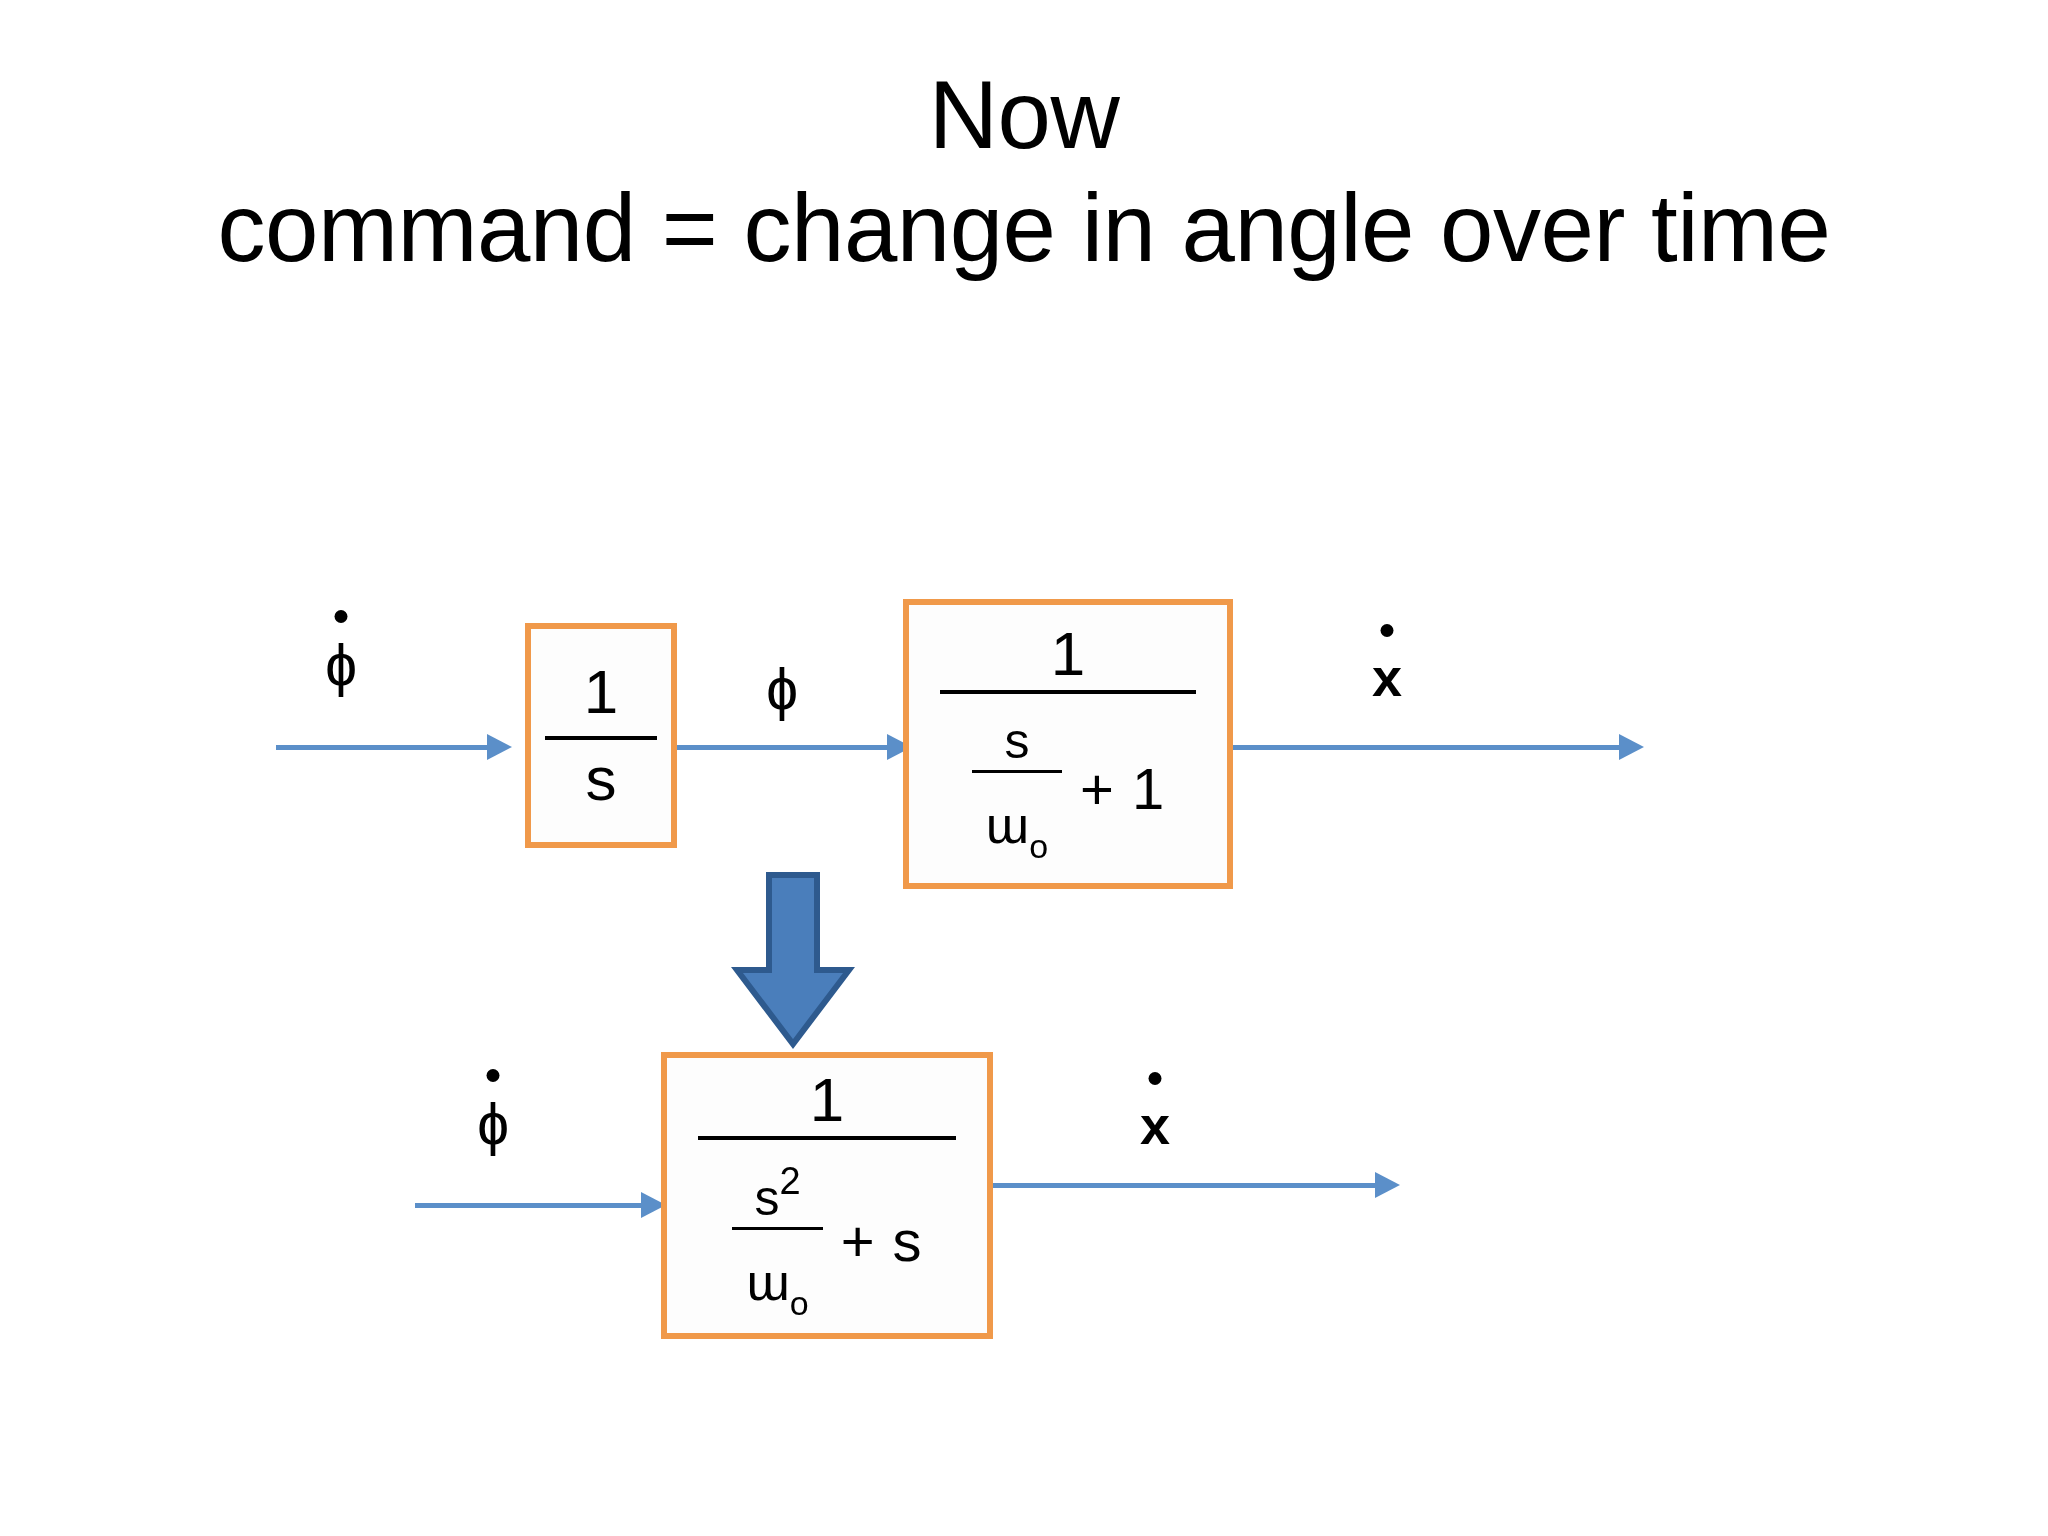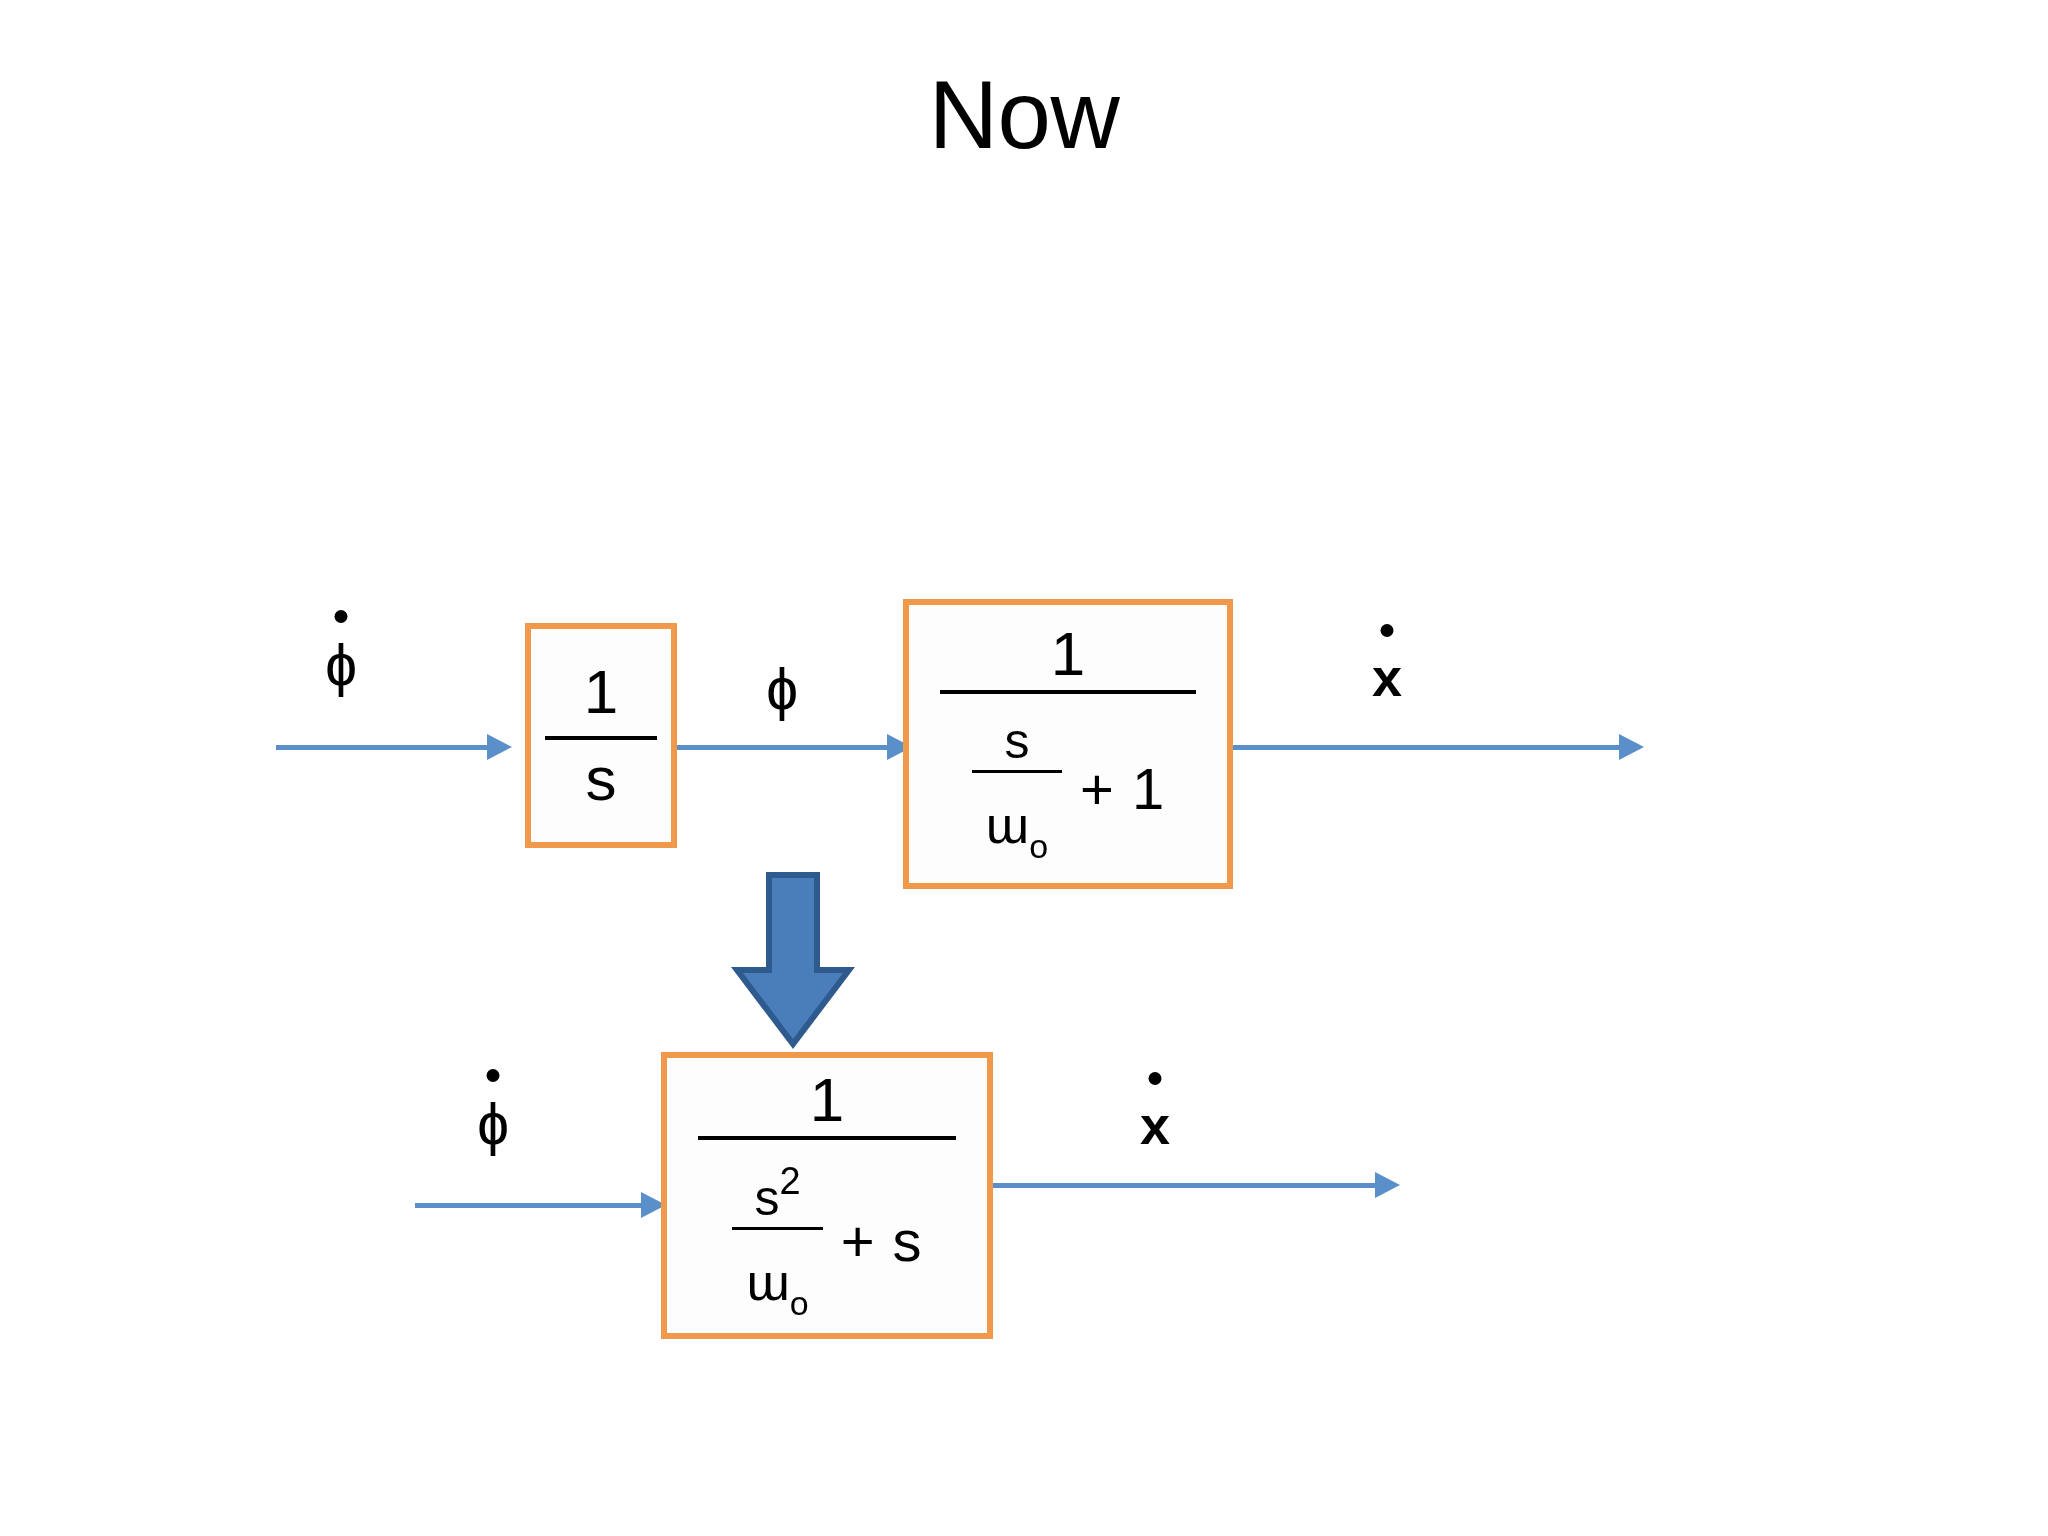--- a/index.html
+++ b/index.html
@@ -160,20 +160,21 @@
     display: inline-block;
   }
   .omega { font-size: 52px; }
   .plusterm { font-size: 58px; }
 </style>
 </head>
 <body>
 
 <div id="title-block">
   <span class="tline">Now</span>
+  <span class="tline">command = change in angle over time</span>
 </div>
 
 <div class="sig-label phidot" style="left:325px; top:636px;">
   <span class="dotted">
     <span class="dot"></span>
     <span class="glyph">ɸ</span>
   </span>
 </div>
 
 <div class="arrow" style="left:276px; top:745px; width:236px;">

